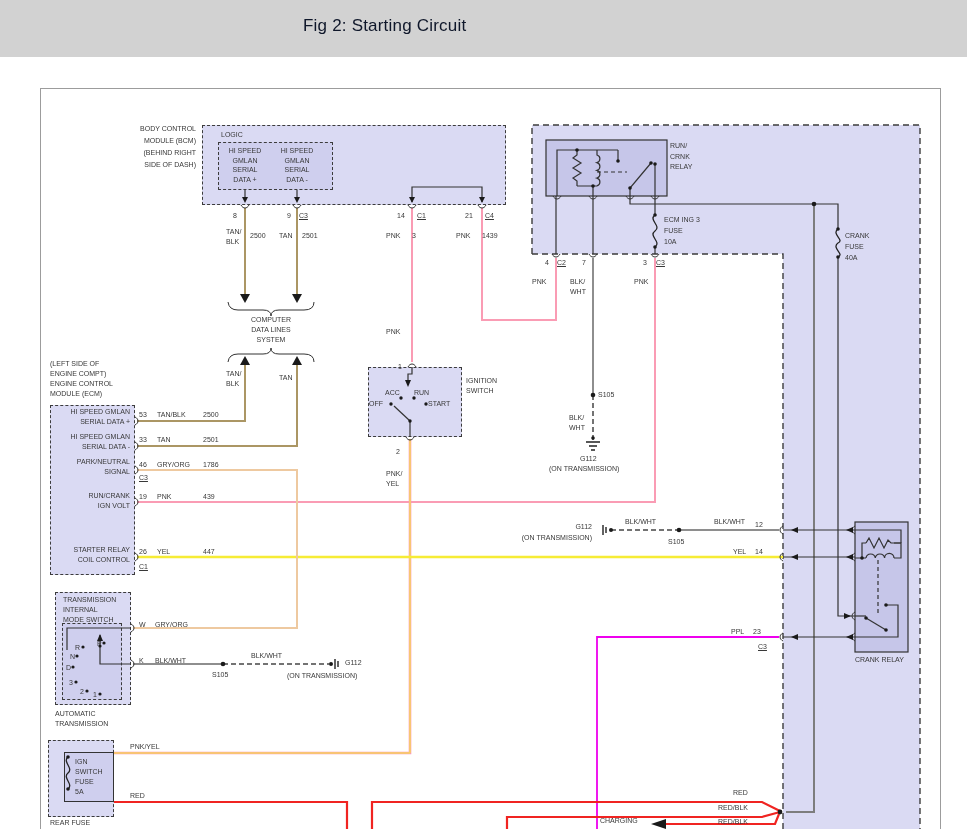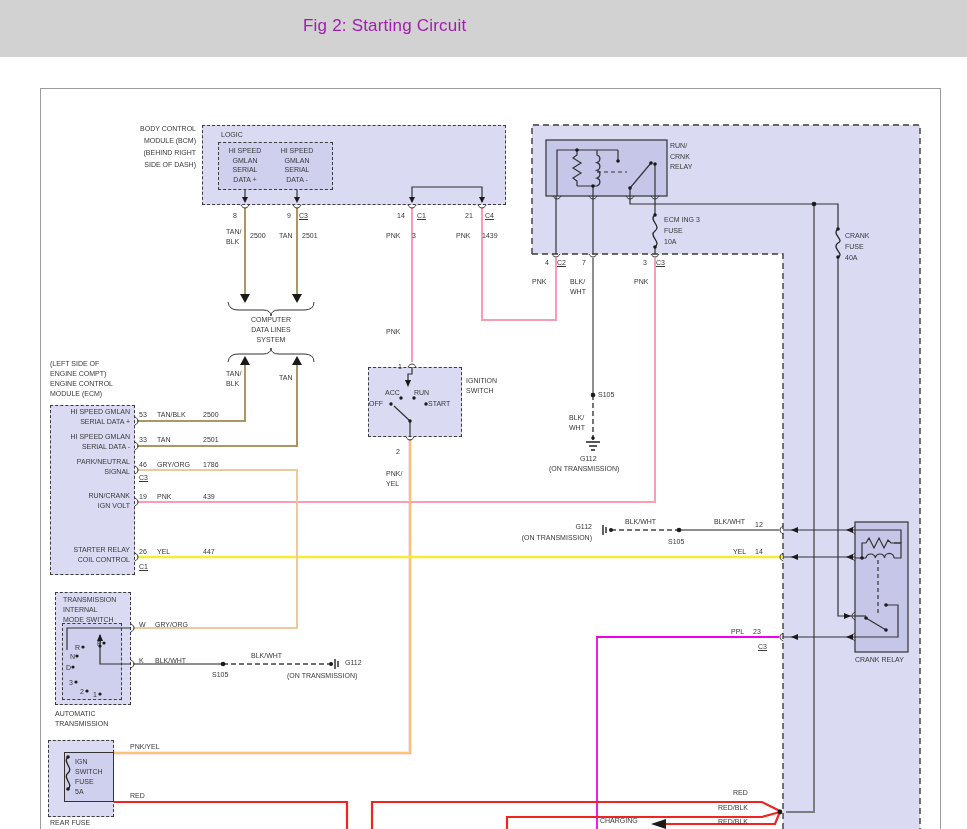--- a/index.html
+++ b/index.html
@@ -1,18 +1,18 @@
 <!DOCTYPE html>
 <html><head>
 <meta charset="utf-8">
 <style>
   html,body{margin:0;padding:0;background:#fff}
   #stage{position:relative;width:967px;height:829px;overflow:hidden;background:#fff;font-family:"Liberation Sans",sans-serif}
   #titlebar{position:absolute;left:0;top:0;width:967px;height:57px;background:#d2d2d2}
-  #title{position:absolute;left:303px;top:16px;font-size:17px;color:#a21caf;letter-spacing:.2px}
+  #title{position:absolute;left:303px;top:16px;font-size:17px;color:#0f172a;letter-spacing:.2px}
   #frame{position:absolute;left:40px;top:88px;width:899px;height:741px;border:1px solid #9c9c9c;background:#fff}
   .lav{position:absolute;background:#dadaf3;border:1.4px dashed #3c3c3c;box-sizing:border-box}
   .lav2{position:absolute;background:#cfcfee;border:1.4px dashed #3c3c3c;box-sizing:border-box}
   .solidbox{position:absolute;background:#cfcfee;border:1.2px solid #333;box-sizing:border-box}
   svg{position:absolute;left:0;top:0;z-index:5;pointer-events:none}
   .boxes{z-index:2}
   .lbl{position:absolute;z-index:8;font-size:7px;line-height:9.5px;color:#383838;white-space:nowrap}
   .ctr{text-align:center}
   .rt{text-align:right}
   .u{text-decoration:underline}

